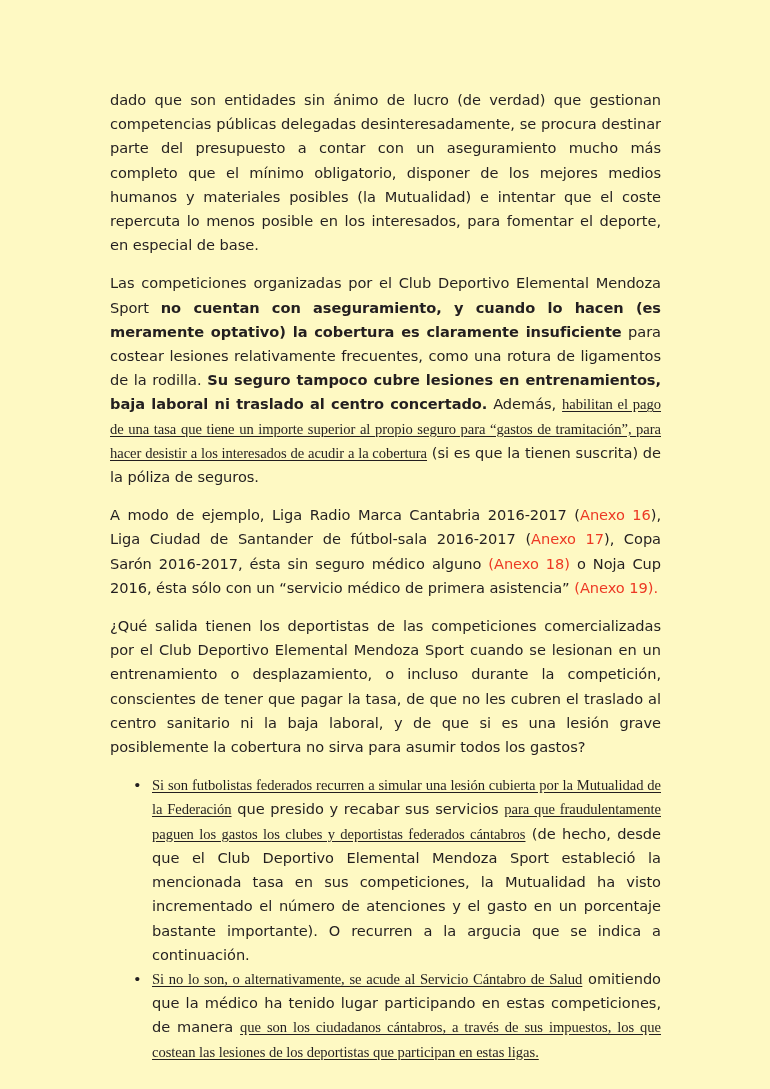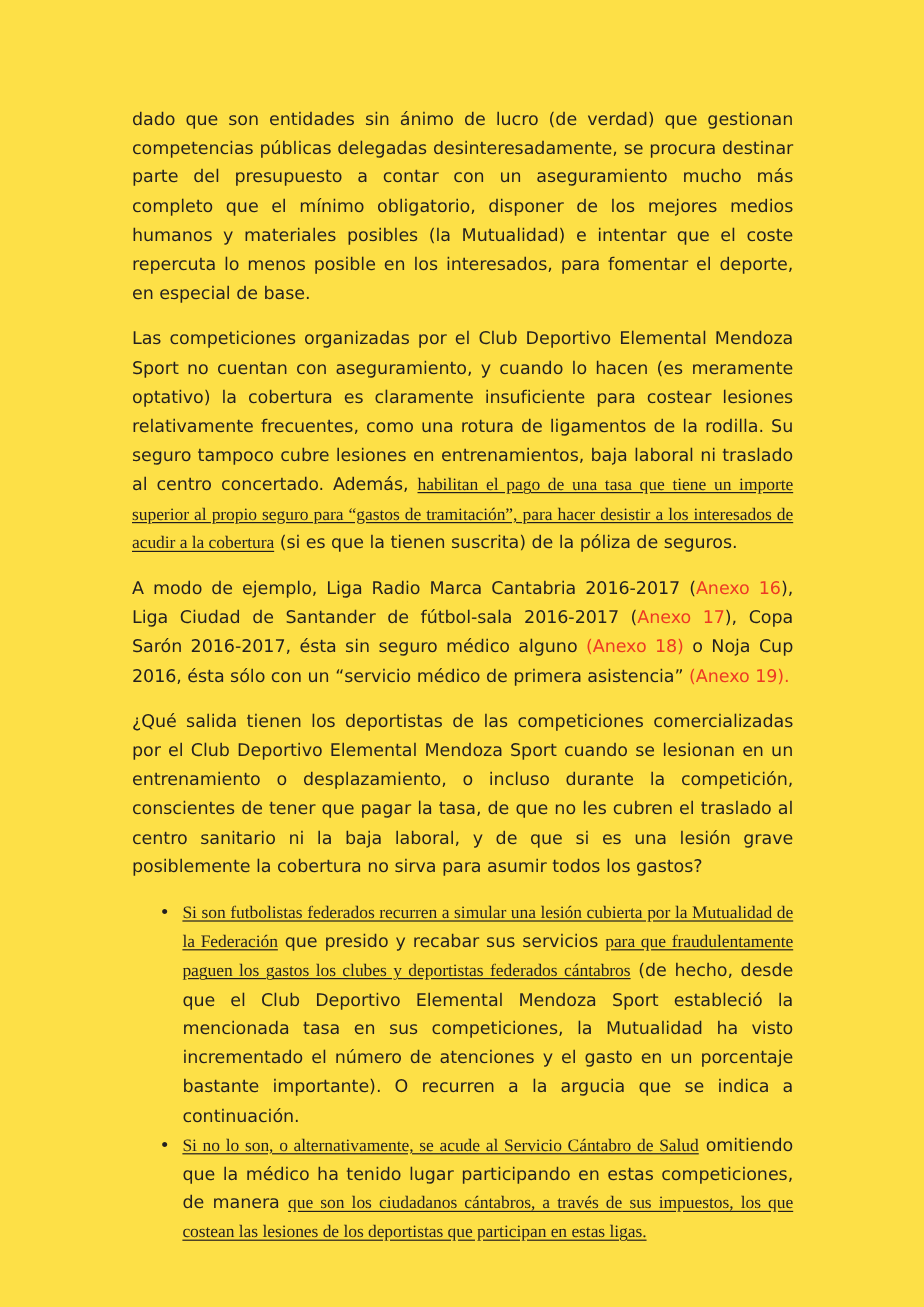--- a/index.html
+++ b/index.html
@@ -14,21 +14,21 @@
     color: #231f20;
     position: relative;
     overflow: hidden;
   }
   .page {
     position: absolute;
     left: 0;
     top: 0;
     width: 770px;
     height: 1089px;
-    background: #fde047;
+    background: #fef9c3;
   }
   .content {
     position: absolute;
     left: 110px;
     top: 88px;
     width: 551px;
   }
   p.para {
     margin: 0 0 14px 0;
     font-size: 14.6px;
@@ -55,21 +55,21 @@
     letter-spacing: -0.05px;
     margin: 0;
   }
   .bullets li .bullet-mark {
     position: absolute;
     left: 23px;
     top: 0;
     font-size: 14.6px;
     line-height: 24.2px;
   }
-  b, .b { font-weight: normal; }
+  b, .b { font-weight: bold; }
   u, .u { text-decoration: underline; text-underline-offset: 2px; font-family: Liberation Serif, serif; }
   .red { color: #ed3924; }
   .footer {
     position: absolute;
     left: 0;
     top: 1016px;
     width: 770px;
     text-align: center;
     font-size: 9.5px;
     color: #231f20;

